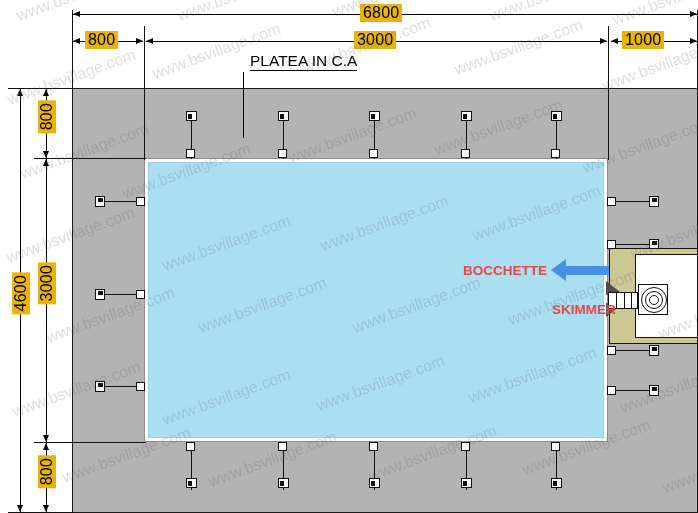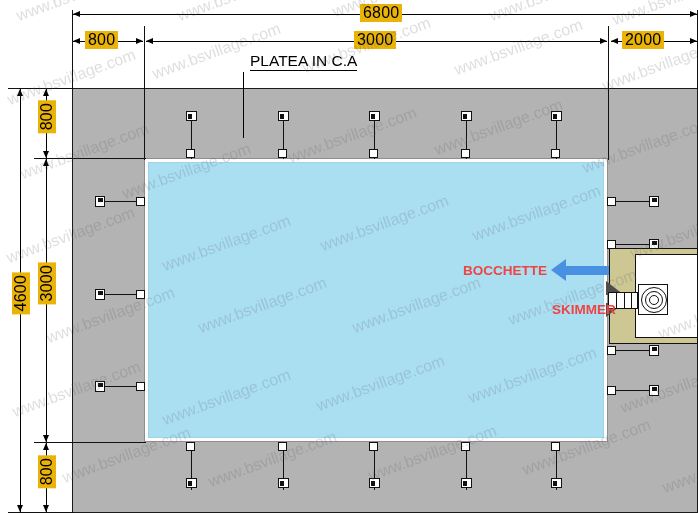--- a/index.html
+++ b/index.html
@@ -91,21 +91,21 @@
   <div class="dimtxt" style="left:85px;top:31px;">800</div>
 
   <div class="dimline dim-h" style="left:146px;top:41px;width:461px;"></div>
   <div class="arw arw-l" style="left:146px;top:37.5px;"></div>
   <div class="arw arw-r" style="left:600px;top:37.5px;"></div>
   <div class="dimtxt" style="left:354px;top:31px;">3000</div>
 
   <div class="dimline dim-h" style="left:611px;top:41px;width:86px;"></div>
   <div class="arw arw-l" style="left:611px;top:37.5px;"></div>
   <div class="arw arw-r" style="left:690px;top:37.5px;"></div>
-  <div class="dimtxt" style="left:622px;top:31px;">2000</div>
+  <div class="dimtxt" style="left:622px;top:31px;">1000</div>
 
   <div class="calabel" style="left:250px;top:52px;">
     <span class="ul">PLATEA IN C.A</span>
   </div>
   <div class="leader" style="left:243px;top:72px;height:66px;"></div>
 
   <div class="ext ext-h" style="left:8px;top:88px;width:66px;height:1px;"></div>
   <div class="ext ext-h" style="left:34px;top:158px;width:112px;height:1px;"></div>
   <div class="ext ext-h" style="left:34px;top:442px;width:112px;height:1px;"></div>
   <div class="ext ext-h" style="left:8px;top:512px;width:66px;height:1px;"></div>

